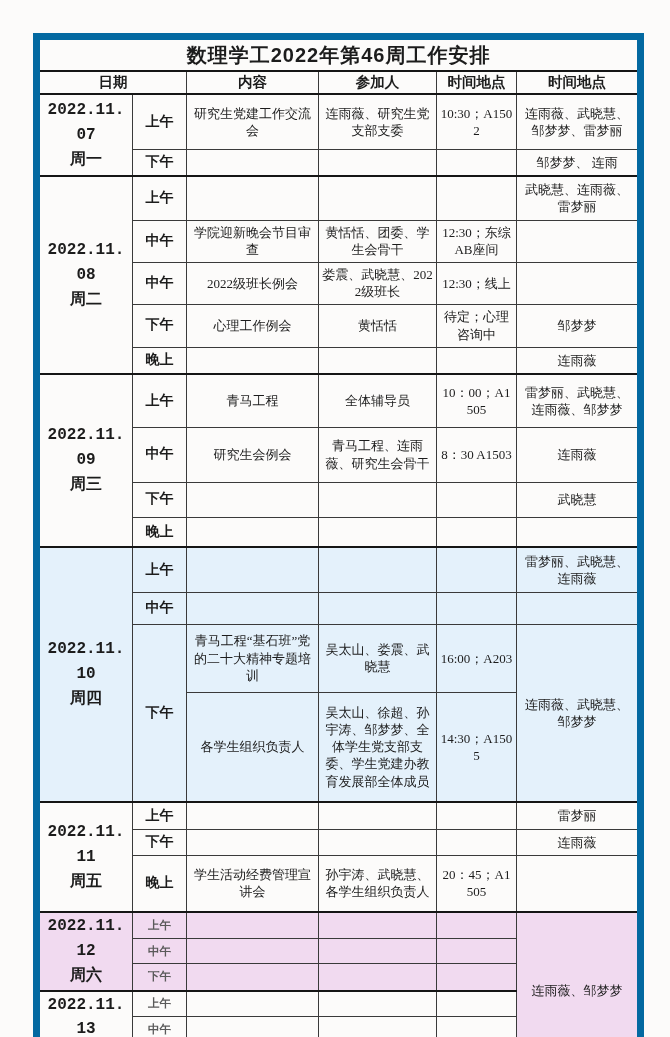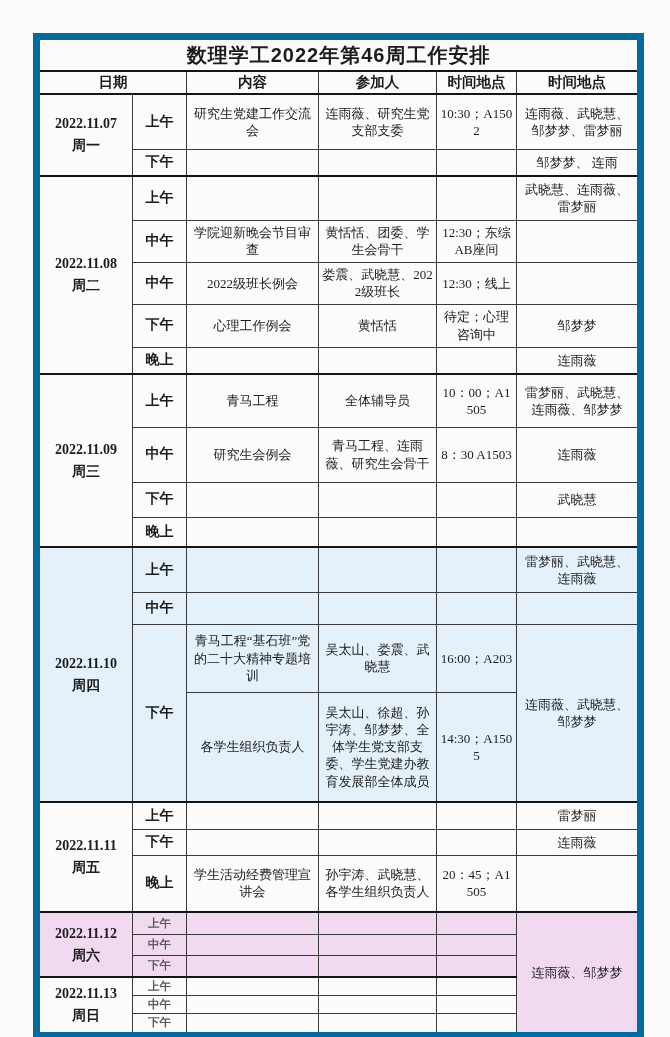--- a/index.html
+++ b/index.html
@@ -34,22 +34,22 @@
     border-bottom:2.5px solid #151515;
     letter-spacing:1px;
     height:28px;
   }
   .hdr td{
     font-family:"Liberation Sans","DejaVu Sans",sans-serif;
     font-weight:bold;font-size:14.5px;
     border-bottom:2.5px solid #151515;
   }
   .c-date{
-    font-family:Liberation Serif, serif;
-    font-weight:bold;font-size:14px;line-height:1.55;
+    font-family:Liberation Mono, monospace;
+    font-weight:bold;font-size:16px;line-height:1.55;
   }
   .c-period{font-size:14px;font-weight:bold;}
   .c-time{font-size:13px;}
   .g{border-top:2.5px solid #151515;}
   .blue{background:#e4f1fb;}
   .pink{background:#f1daf0;}
   .pl{border-top:1px solid #a874a8;}
   .gl{border-top:1px solid #6e6e6e;}
   .wk{font-size:11.5px;color:#5a5a5a;}
 </style>

